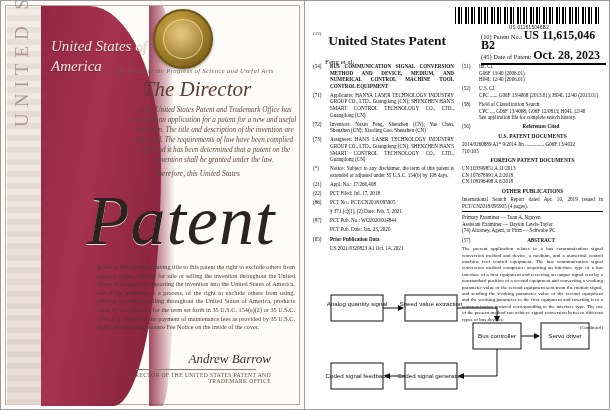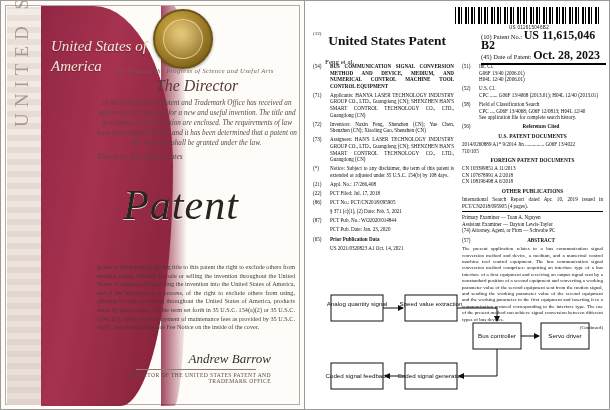--- a/index.html
+++ b/index.html
@@ -60,21 +60,21 @@
     letter-spacing: 6px;
     color: #7d5f56;
     opacity: 0.55;
     white-space: nowrap;
   }
   
   .cert-band {
     position: absolute;
     left: 40px;
     top: 5px;
-    width: 132px;
+    width: 120px;
     height: 400px;
     background: linear-gradient(100deg,#8d1f3d 0%, #a32a49 40%, #7d182f 100%);
     border-radius: 0 60% 40% 0 / 0 40% 60% 0;
     opacity: 0.96;
   }
   .cert-band:after {
     content: "";
     position: absolute;
     right: -14px; top: 0;
     width: 26px; height: 100%;
@@ -127,48 +127,50 @@
   .cert-body {
     position: absolute;
     left: 96px;
     top: 76px;
     width: 200px;
   }
   .director-line {
     text-align: center;
     font-family: "Liberation Serif", serif;
     font-style: italic;
-    font-size: 16px;
+    font-size: 21px;
     color: #5c3a34;
     margin-bottom: 3px;
   }
   .cert-para {
     font-family: "Liberation Serif", serif;
     font-style: italic;
     font-size: 7.2px;
     line-height: 10px;
     color: #5d463f;
     text-align: center;
+    margin-left: 35px;
   }
   .therefore {
     margin-top: 4px;
+    text-align: center;
     font-family: "Liberation Serif", serif;
     font-style: italic;
     font-size: 7.5px;
     color: #5d463f;
   }
   .patent-word {
     position: absolute;
     left: 58px;
     top: 180px;
     width: 244px;
     text-align: center;
     font-family: "Liberation Serif", serif;
     font-style: italic;
-    font-size: 42px;
+    font-size: 70px;
     color: #2a2320;
     letter-spacing: 1px;
     text-shadow: 0 1px 0 rgba(255,255,255,0.8);
   }
   .cert-small {
     position: absolute;
     left: 96px;
     top: 262px;
     width: 198px;
     font-size: 6.2px;

